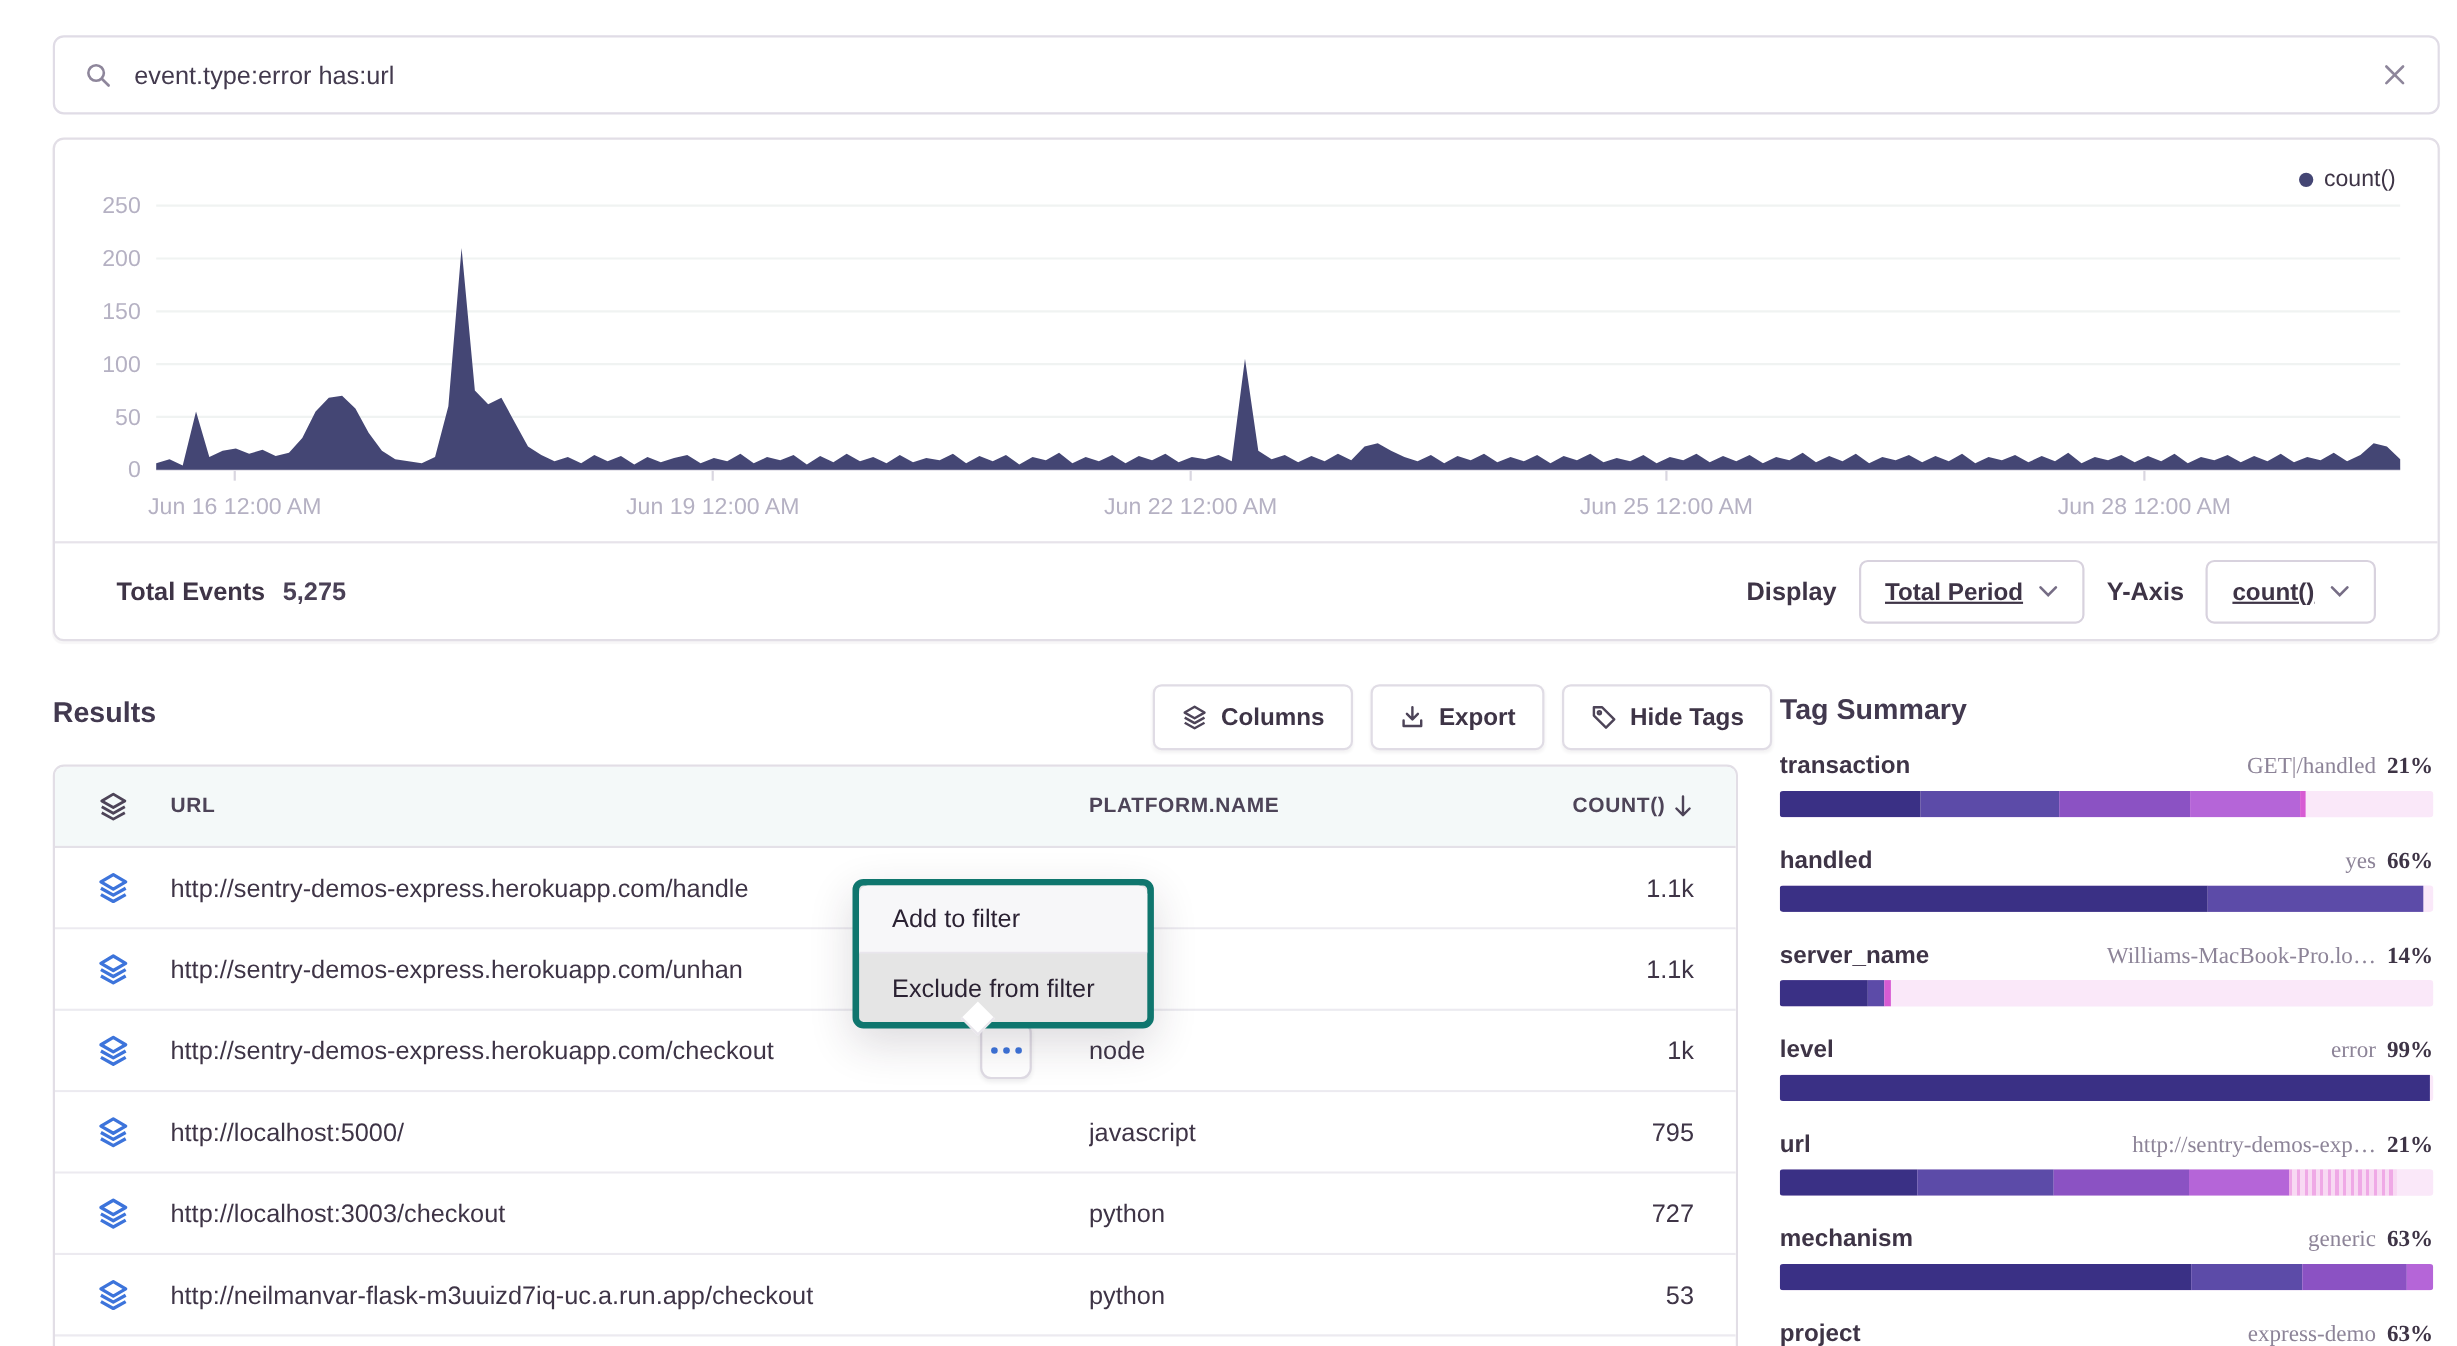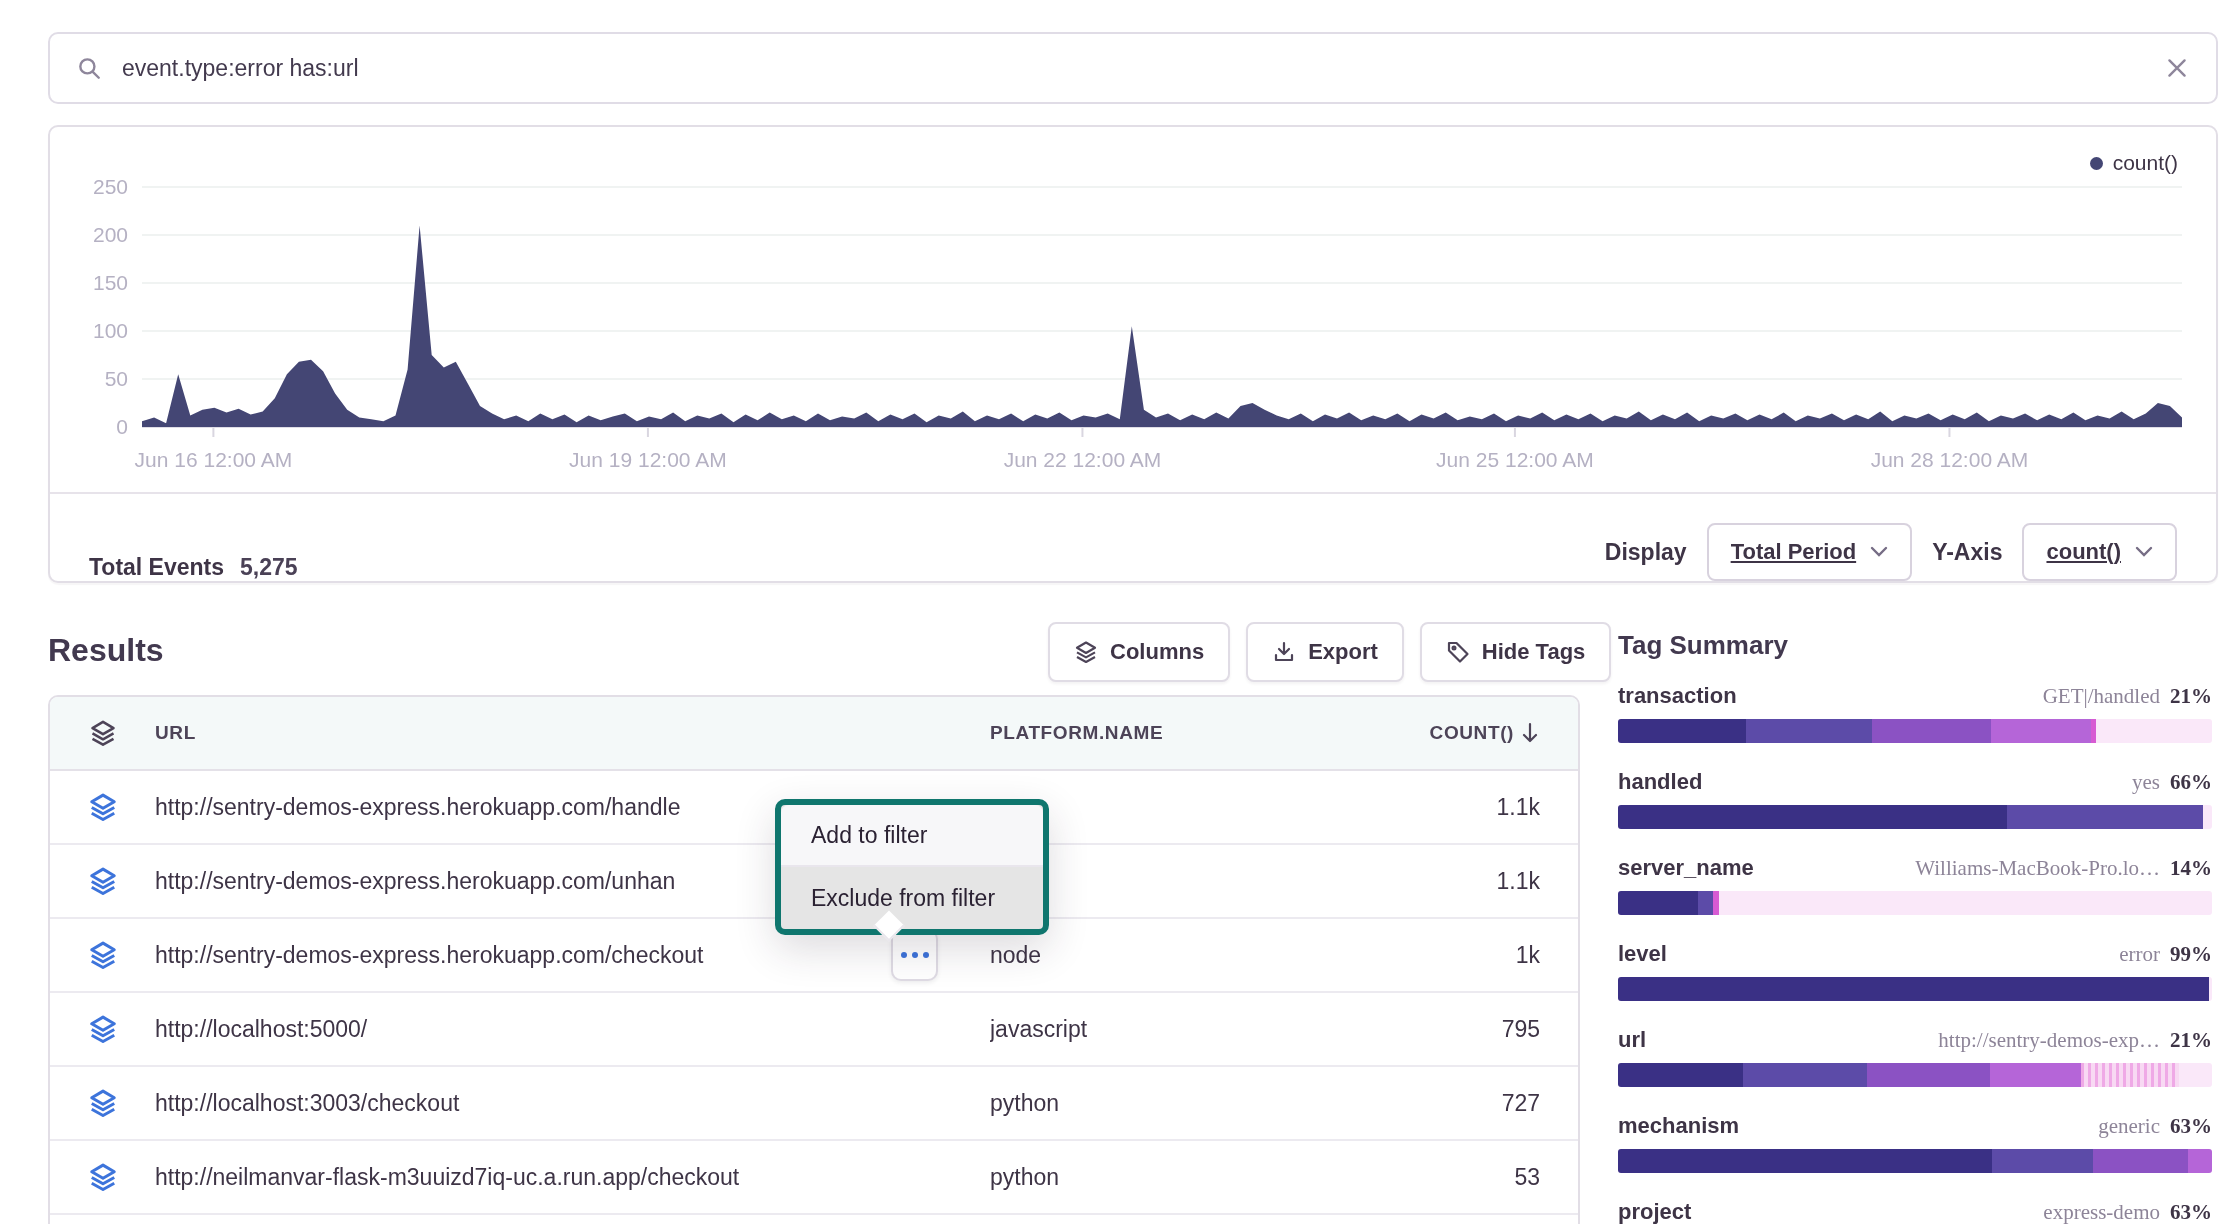--- a/index.html
+++ b/index.html
@@ -17,30 +17,30 @@
   
   .chart-panel { left:48px; top:125px; width:2170px; height:458px; border:2px solid #E2DEE6;
     border-radius:10px; background:#fff; box-shadow:0 2px 1px rgba(43,34,51,0.04); }
   .legend { position:absolute; top:24px; right:38px; display:flex; align-items:center; gap:10px; }
   .legend-dot { width:13px; height:13px; border-radius:50%; }
   .legend-label { font-size:21px; color:#3E3446; }
   .chart-svg { position:absolute; left:0; top:0; }
   .axis-label { font-size:21px; fill:#B5B1C3; font-family:"Liberation Sans", sans-serif; }
 
   .chart-footer { position:absolute; left:0; right:0; top:365px; bottom:0; border-top:2px solid #E7E3EA;
-    display:flex; align-items:flex-end; padding:0 39px; }
+    display:flex; align-items:center; padding:0 56px; }
   .tf-label { font-size:23px; font-weight:700; color:#3E3446; }
   .tf-value { font-size:23px; color:#4A4156; margin-left:16px;font-weight:bold; }
   .footer-right { margin-left:auto; display:flex; align-items:center; gap:20px; }
   .dropdown { display:flex; align-items:center; gap:14px; border:2px solid #D8D2DE; border-radius:8px;
     background:#fff; height:58px; padding:0 22px; font-size:22px; font-weight:700; color:#3E3446; cursor:pointer;text-decoration:underline; }
   .chev { color:#766D85; }
 
   
-  .results-heading { left:48px; top:632px; font-size:32px; font-weight:700; color:#42394F; }
+  .results-heading { left:48px; top:632px; font-size:26px; font-weight:700; color:#42394F; }
   .toolbar { top:622px; left:1048px; display:flex; gap:16px; }
   .btn { display:flex; align-items:center; gap:12px; height:60px; padding:0 24px; background:#fff;
     border:2px solid #E0DCE5; border-radius:8px; font-size:22px; font-weight:700; color:#3E3446;
     box-shadow:0 2px 3px rgba(43,34,51,0.06); cursor:pointer; }
 
   
   .table-panel { left:48px; top:695px; width:1532px; height:640px; border:2px solid #E2DEE6;
     border-radius:10px 10px 0 0; background:#fff; overflow:hidden; }
   .thead { display:grid; grid-template-columns:105px 835px 430px 1fr; align-items:center; height:74px;
     background:#F4F9F9; border-bottom:2px solid #E4E1E8; }

